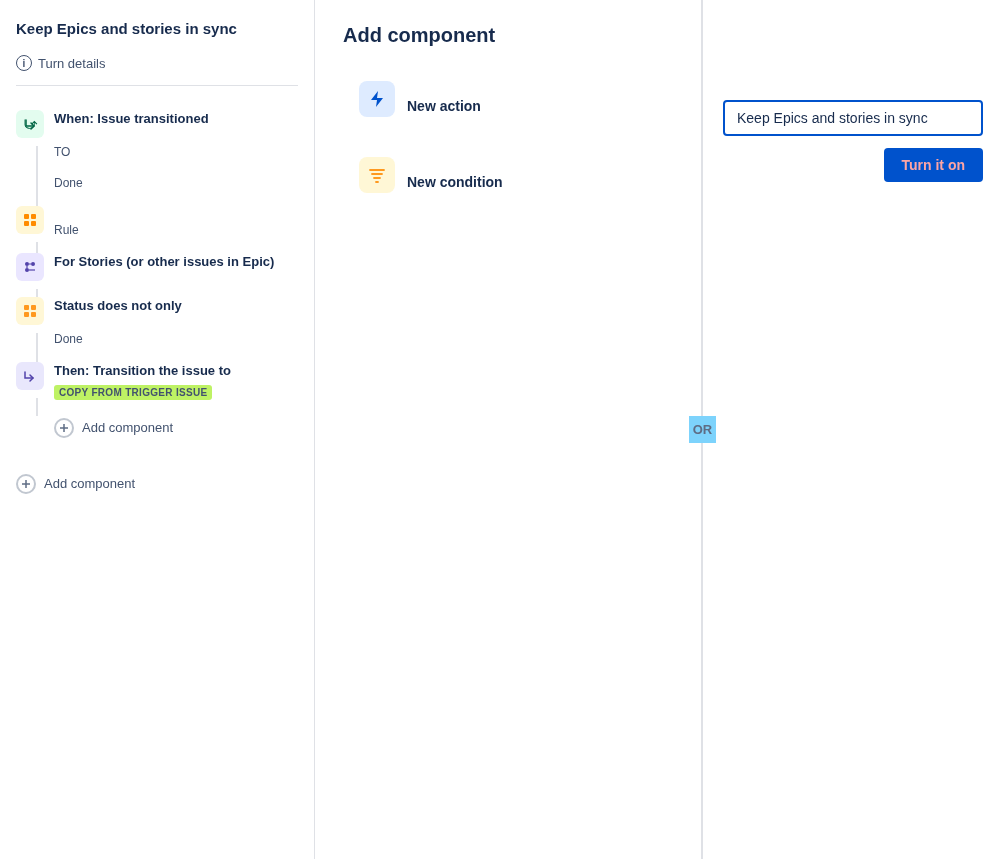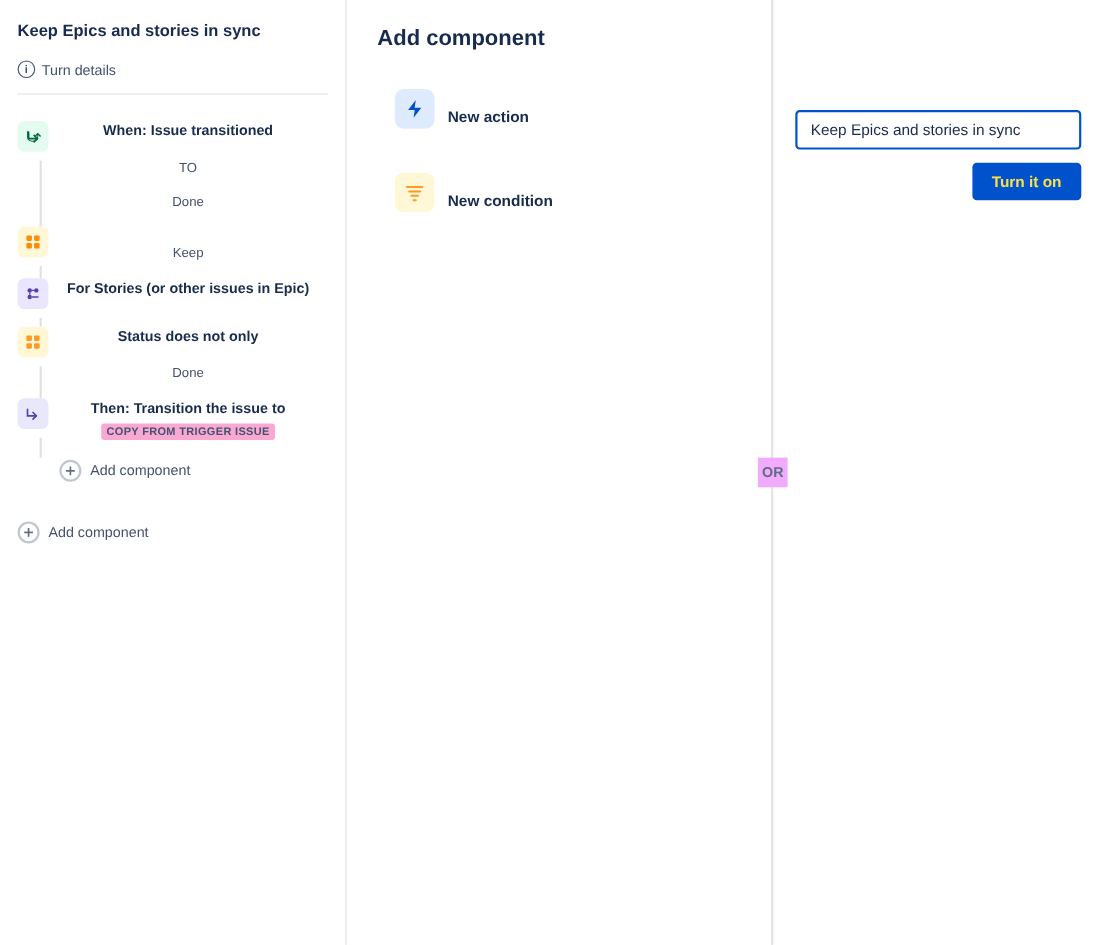--- a/index.html
+++ b/index.html
@@ -63,22 +63,22 @@
     
     .timeline {
       padding: 8px 0;
       position: relative;
     }
 
     .timeline-item {
       display: flex;
       align-items: flex-start;
       padding: 8px 16px;
+      gap: 10px;
       position: relative;
-      text-align: center;
     }
 
     .timeline-item::before {
       content: '';
       position: absolute;
       left: 36px;
       top: 44px;
       bottom: -8px;
       width: 2px;
       background: #dfe1e6;
@@ -122,21 +122,21 @@
       font-size: 12px;
       color: #42526e;
       margin-top: 17px;
     }
 
     .copy-badge {
       display: inline-block;
       font-size: 10px;
       font-weight: 600;
       color: #42526e;
-      background: #f9a8d4;
+      background: #bef264;
       border-radius: 3px;
       padding: 2px 5px;
       margin-top: 4px;
       letter-spacing: 0.3px;
     }
 
     .add-component-row {
       display: flex;
       align-items: center;
       gap: 8px;
@@ -213,21 +213,21 @@
       background: #dfe1e6;
       display: flex;
       align-items: center;
       justify-content: center;
       position: relative;
       flex-shrink: 0;
     }
 
     .or-label {
       position: absolute;
-      background: #f0abfc;
+      background: #7dd3fc;
       padding: 6px 4px;
       font-size: 13px;
       font-weight: 600;
       color: #5e6c84;
     }
 
     
     .right-panel {
       width: 300px;
       min-width: 300px;
@@ -243,21 +243,21 @@
       padding: 8px 12px;
       border: 2px solid #0052cc;
       border-radius: 4px;
       font-size: 14px;
       color: #172b4d;
       outline: none;
     }
 
     .turn-on-btn {
       background: #0052cc;
-      color: #fde047;
+      color: #fca5a5;
       border: none;
       border-radius: 4px;
       padding: 9px 18px;
       font-size: 14px;
       font-weight: 600;
       cursor: pointer;
     }
 
     
     svg { display: block; }
@@ -295,21 +295,21 @@
     <div class="timeline-item">
       <div class="icon-box yellow">
         <svg width="16" height="16" viewBox="0 0 16 16">
           <rect x="2" y="2" width="5" height="5" rx="1" fill="#FF8B00"></rect>
           <rect x="9" y="2" width="5" height="5" rx="1" fill="#FF8B00"></rect>
           <rect x="2" y="9" width="5" height="5" rx="1" fill="#FF8B00"></rect>
           <rect x="9" y="9" width="5" height="5" rx="1" fill="#FF8B00"></rect>
         </svg>
       </div>
       <div class="item-content">
-        <div class="item-subtitle">Keep</div>
+        <div class="item-subtitle">Rule</div>
       </div>
     </div>
 
     <div class="timeline-item">
       <div class="icon-box purple">
         <svg width="16" height="16" viewBox="0 0 16 16">
           <circle cx="5" cy="5" r="2" fill="#5243AA"></circle>
           <circle cx="11" cy="5" r="2" fill="#5243AA"></circle>
           <circle cx="5" cy="11" r="2" fill="#5243AA"></circle>
           <line x1="7" y1="5" x2="9" y2="5" stroke="#5243AA" stroke-width="1.2"></line>

